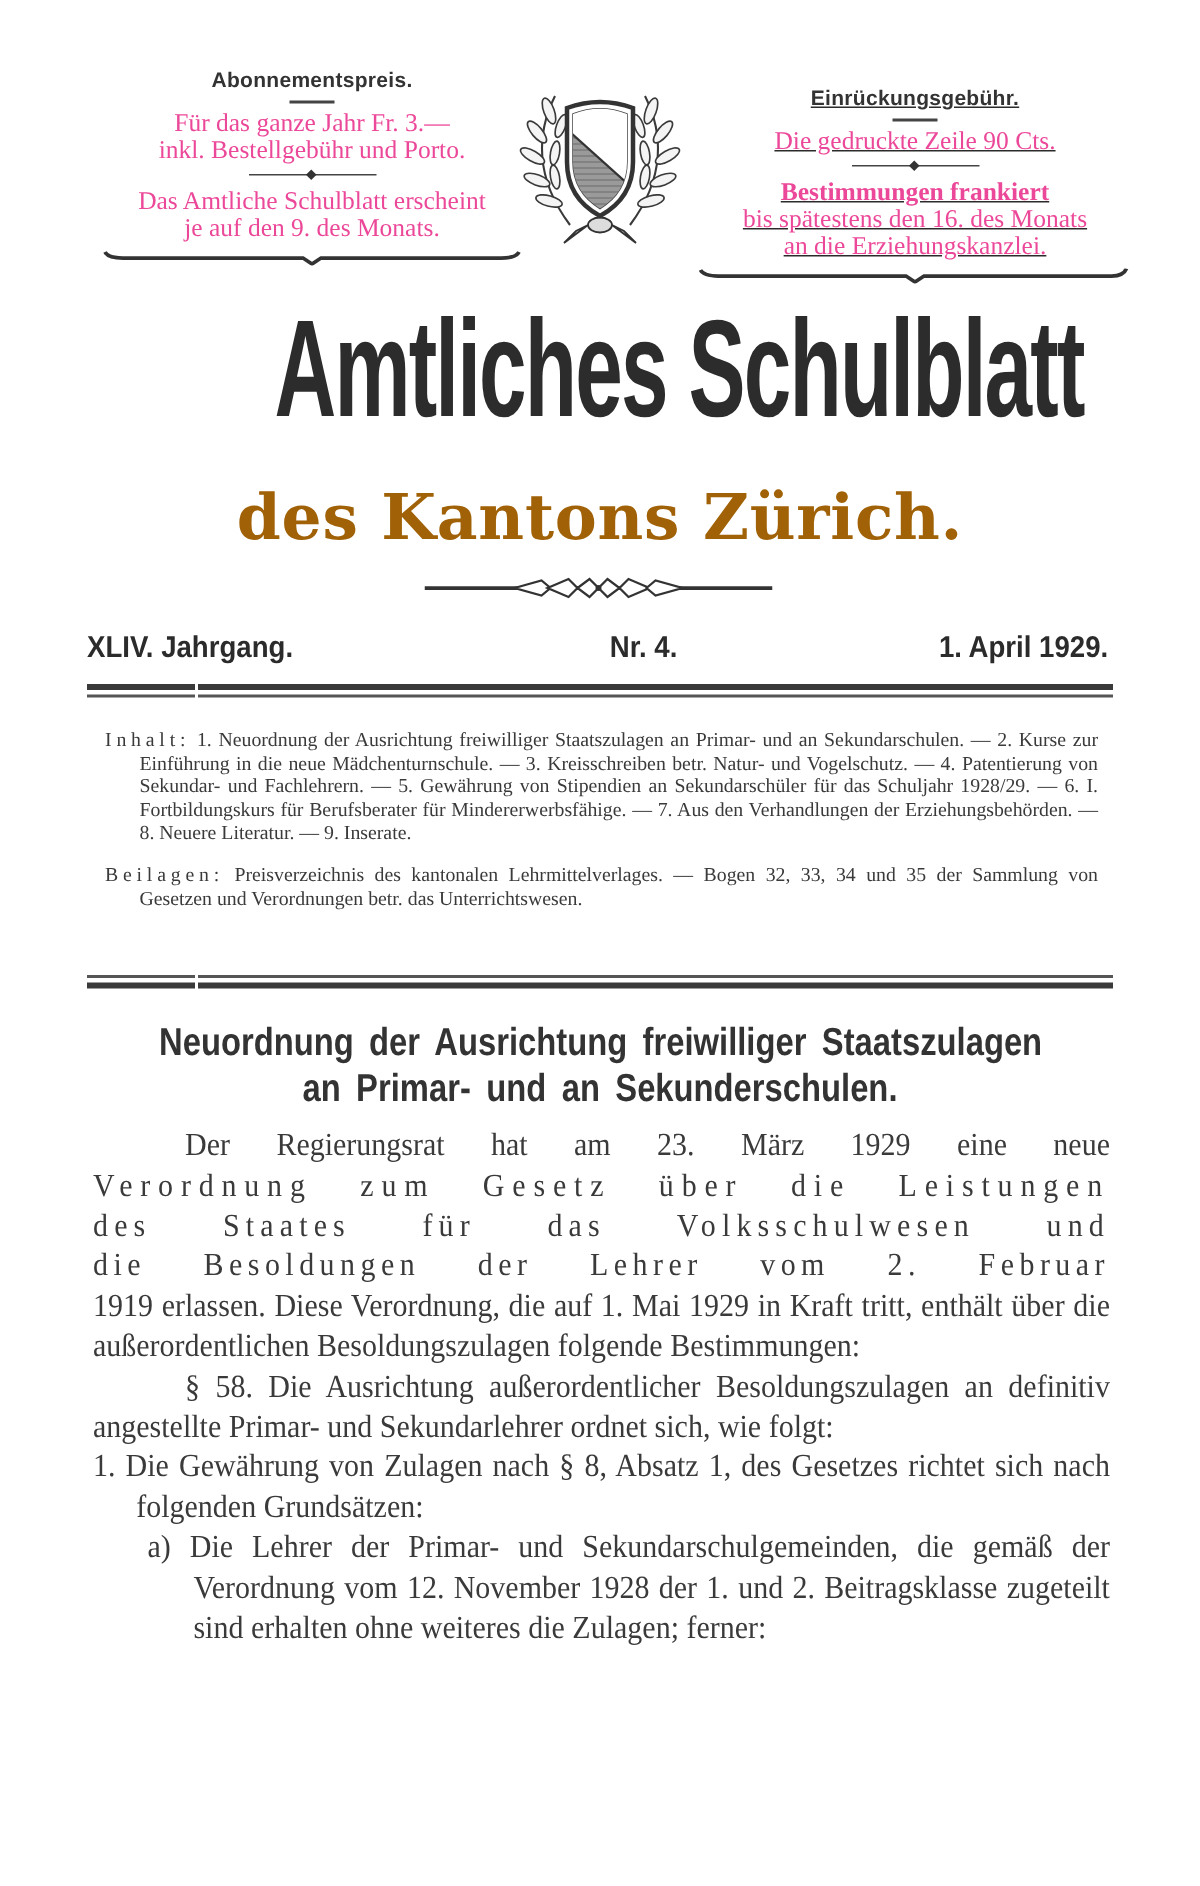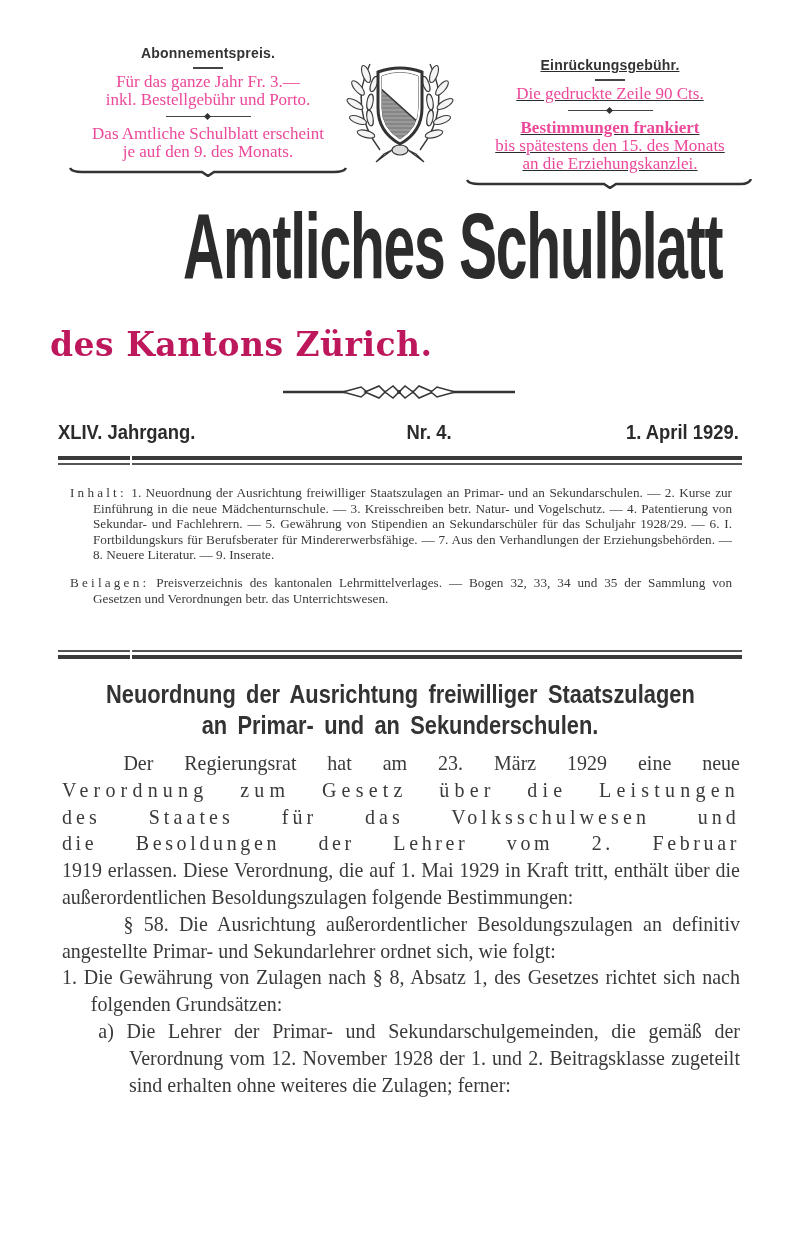--- a/index.html
+++ b/index.html
@@ -33,23 +33,23 @@
   
   .masthead {
     left: 50px; width: 700px; top: 196px; text-align: center;
     font-family: "Liberation Sans", "DejaVu Sans", sans-serif;
     font-weight: bold; font-size: 92px; line-height: 100px;
     color: #2c2c2c; letter-spacing: -2px;
     transform: scaleX(0.62); transform-origin: center;
     white-space: nowrap;
   }
   .subtitle {
-    left: 50px; width: 700px; top: 325px; 
+    left: 50px; width: 700px; top: 325px; text-align: center;
     font-family: "DejaVu Serif", serif; font-weight: bold;
-    font-size: 33px; line-height: 40px; color: #be185d; letter-spacing: 0.5px;
+    font-size: 42px; line-height: 40px; color: #a16207; letter-spacing: 0.5px;
   }
   .ornament { left: 283px; top: 384px; width: 232px; height: 16px; }
 
   .issue-row {
     left: 58px; width: 684px; top: 417px; height: 30px;
     font-family: "Liberation Sans", "DejaVu Sans", sans-serif;
     font-weight: bold; font-size: 20px; color: #2b2b2b;
     display: flex; justify-content: space-between; align-items: center;
     transform: scaleX(0.92); transform-origin: left center;
   }
@@ -173,21 +173,21 @@
     </g>
   </svg>
 </div>
 
 <div class="col col-right">
   <div class="col-head">Einrückungsgebühr.</div>
   <div class="short-rule"></div>
   <div class="col-text">Die gedruckte Zeile 90 Cts.</div>
   <div class="dot-rule"></div>
   <div class="col-text bold">Bestimmungen frankiert</div>
-  <div class="col-text">bis spätestens den 15. des Monats</div>
+  <div class="col-text">bis spätestens den 16. des Monats</div>
   <div class="col-text">an die Erziehungskanzlei.</div>
   <div class="brace">
     <svg width="290" height="10" viewBox="0 0 290 10">
       <path d="M2 1 Q4 5 14 5 L139 5 L145 9 L151 5 L276 5 Q284 5 286 0" fill="none" stroke="#333" stroke-width="2.5"></path>
     </svg>
   </div>
 </div>
 
 <div class="abs masthead">Amtliches Schulblatt</div>
 <div class="abs subtitle">des Kantons Zürich.</div>

